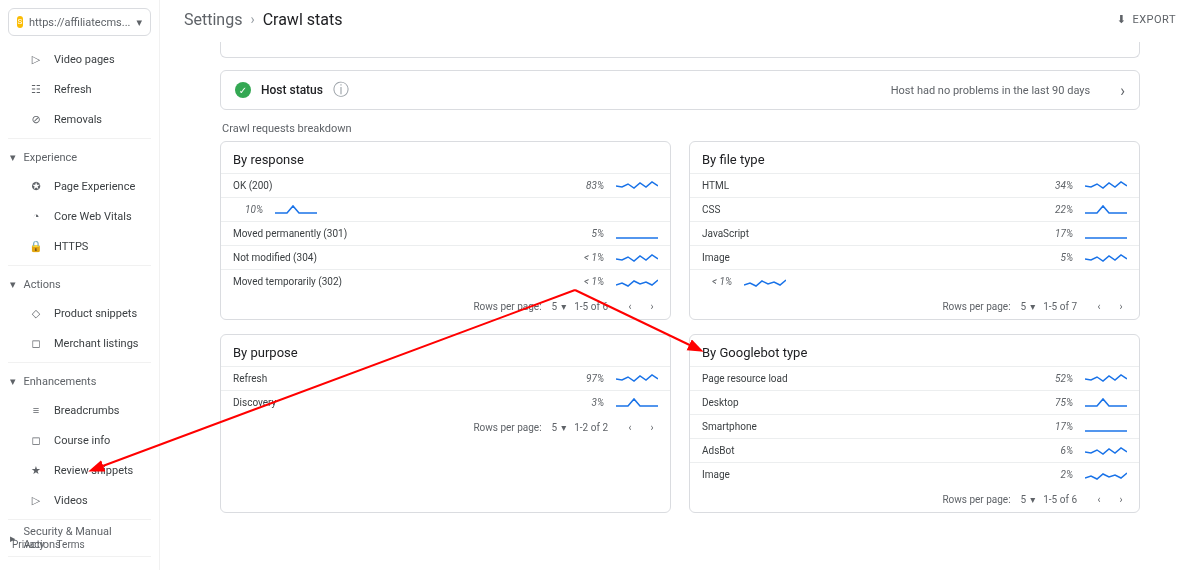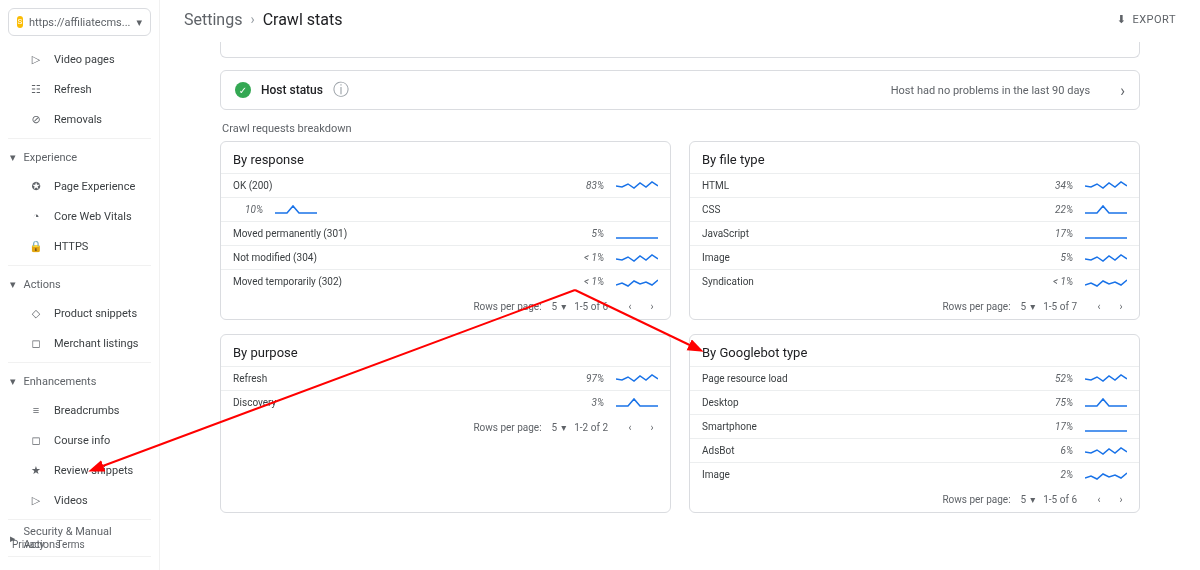--- a/index.html
+++ b/index.html
@@ -248,21 +248,20 @@
                 </svg>
               </div>
               <div class="row">
                 <span class="name">Image</span>
                 <span class="pct">5%</span>
                 <svg class="spark" viewBox="0 0 42 14">
                   <polyline points="0,8 6,9 12,6 18,10 24,5 30,9 36,4 42,8"></polyline>
                 </svg>
               </div>
               <div class="row">
-                <span class="name">Syndication</span>
                 <span class="pct">&lt; 1%</span>
                 <svg class="spark" viewBox="0 0 42 14">
                   <polyline points="0,10 6,8 12,11 18,6 24,9 30,7 36,10 42,5"></polyline>
                 </svg>
               </div>
             </div>
         <div class="card-footer">
           <span class="rpp">Rows per page:</span>
           <span class="sel">
                 <span>5</span>

